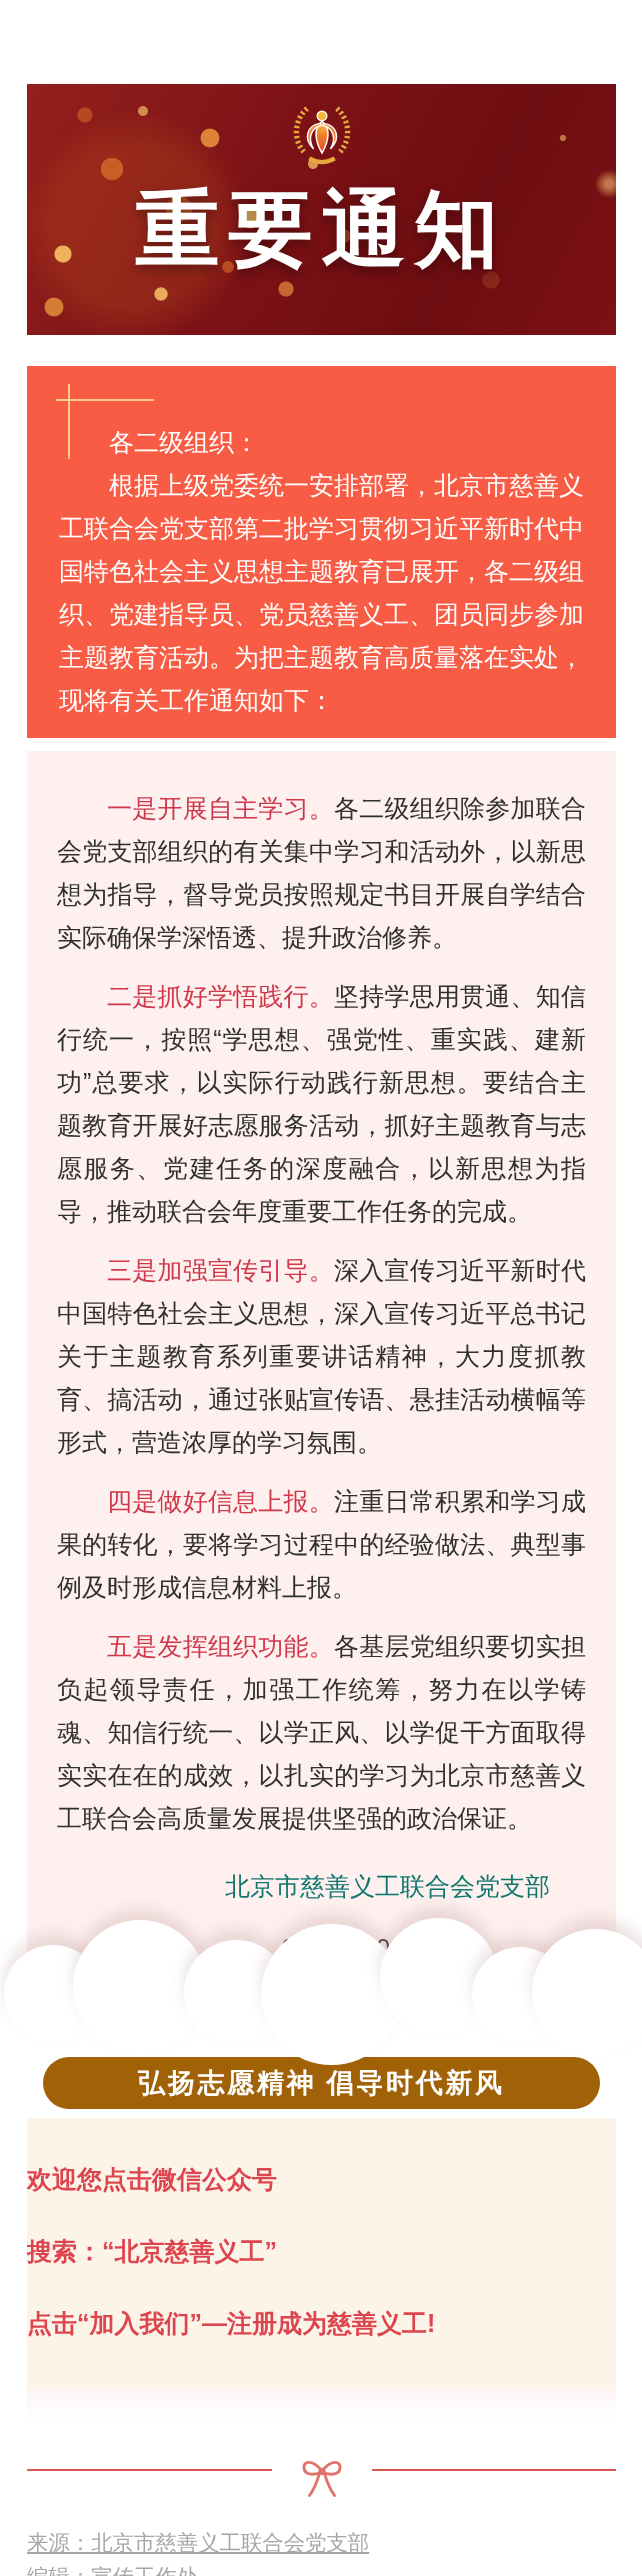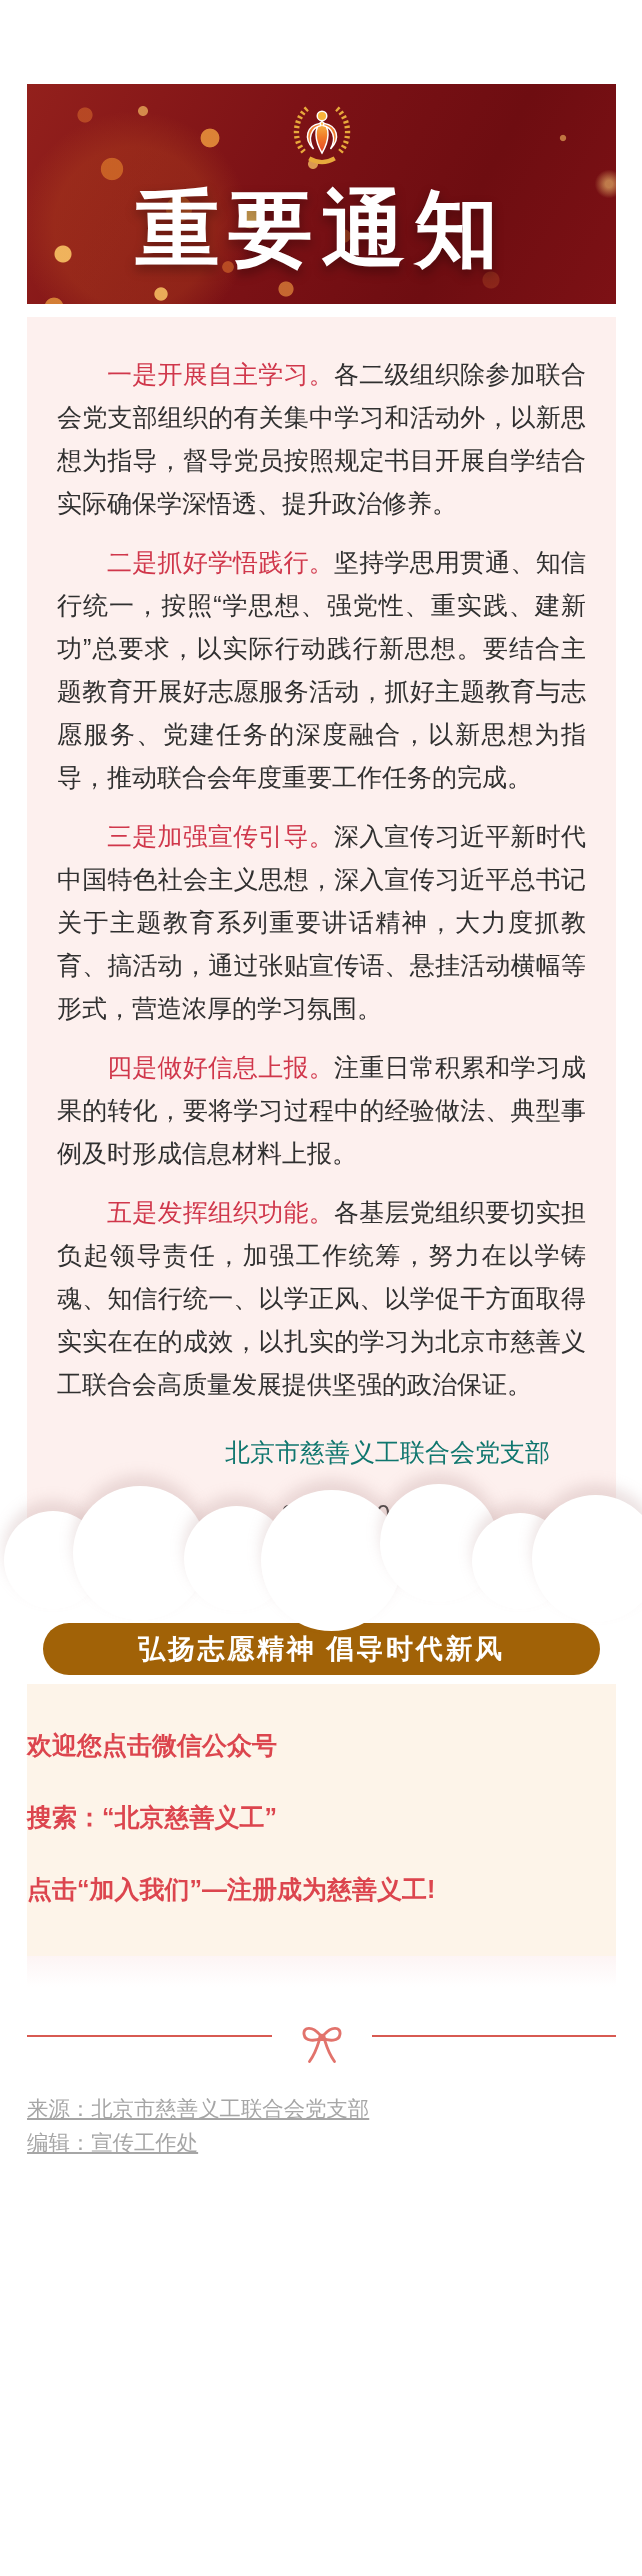--- a/index.html
+++ b/index.html
@@ -1,21 +1,21 @@
 <!DOCTYPE html>
 <html style="font-size:14.3px"><head>
 <meta charset="utf-8">
 <style>
   html,body{margin:0;padding:0;background:#ffffff;}
   body{width:643px;font-family:"Liberation Sans","DejaVu Sans",sans-serif;}
   .page{width:643px;padding-bottom:64px;background:#fff;}
 
   
   .hero{
-    margin:84px 27px 0;height:220px;position:relative;overflow:hidden;
+    margin:84px 27px 0;height:251px;position:relative;overflow:hidden;
     background:
       radial-gradient(circle at 36px 170px, rgba(244,186,96,.95) 0 8px, rgba(244,186,96,0) 9px),
       radial-gradient(circle at 85px 85px, rgba(212,110,40,.8) 0 10.7px, rgba(0,0,0,0) 11.6px),
       radial-gradient(circle at 134px 210px, rgba(244,186,96,.9) 0 6.2px, rgba(0,0,0,0) 7.1px),
       radial-gradient(circle at 183px 54px, rgba(236,150,60,.85) 0 9px, rgba(0,0,0,0) 9.8px),
       radial-gradient(circle at 223px 134px, rgba(244,196,100,.9) 0 9.8px, rgba(0,0,0,0) 10.7px),
       radial-gradient(circle at 58px 31px, rgba(200,90,40,.7) 0 7.1px, rgba(0,0,0,0) 8px),
       radial-gradient(circle at 152px 125px, rgba(200,95,36,.75) 0 12.5px, rgba(0,0,0,0) 13.4px),
       radial-gradient(circle at 259px 205px, rgba(230,140,60,.7) 0 7.1px, rgba(0,0,0,0) 8px),
       radial-gradient(circle at 286px 80px, rgba(244,186,96,.8) 0 4.5px, rgba(0,0,0,0) 5.4px),
@@ -103,20 +103,26 @@
       <g stroke="#ffffff" stroke-width="1.4">
         <circle cx="32" cy="15" r="4.5" fill="#f9b43c"></circle>
         <path d="M32 20 C24 26 25 38 32 50 C39 38 40 26 32 20 Z" fill="url(#fl1)"></path>
         <path d="M30 22 C18 24 14 36 24 46 C18 36 22 26 31 24 Z" fill="#f08030"></path>
         <path d="M34 22 C46 24 50 36 40 46 C46 36 42 26 33 24 Z" fill="#f08030"></path>
       </g>
     </svg>
     <div class="hero-title">重要通知</div>
   </div>
 
+  <div class="intro-panel">
+    <div class="cross-v"></div>
+    <div class="cross-h"></div>
+    <p class="indent2">各二级组织：</p>
+    <p class="indent2">根据上级党委统一安排部署，北京市慈善义工联合会党支部第二批学习贯彻习近平新时代中国特色社会主义思想主题教育已展开，各二级组织、党建指导员、党员慈善义工、团员同步参加主题教育活动。为把主题教育高质量落在实处，现将有关工作通知如下：</p>
+  </div>
 
   <div class="notice-panel">
     <p class="item"><span class="lead">一是开展自主学习。</span><span>各二级组织除参加联合会党支部组织的有关集中学习和活动外，以新思想为指导，督导党员按照规定书目开展自学结合实际确保学深悟透、提升政治修养。</span></p>
     <p class="item"><span class="lead">二是抓好学悟践行。</span><span>坚持学思用贯通、知信行统一，按照“学思想、强党性、重实践、建新功”总要求，以实际行动践行新思想。要结合主题教育开展好志愿服务活动，抓好主题教育与志愿服务、党建任务的深度融合，以新思想为指导，推动联合会年度重要工作任务的完成。</span></p>
     <p class="item"><span class="lead">三是加强宣传引导。</span><span>深入宣传习近平新时代中国特色社会主义思想，深入宣传习近平总书记关于主题教育系列重要讲话精神，大力度抓教育、搞活动，通过张贴宣传语、悬挂活动横幅等形式，营造浓厚的学习氛围。</span></p>
     <p class="item"><span class="lead">四是做好信息上报。</span><span>注重日常积累和学习成果的转化，要将学习过程中的经验做法、典型事例及时形成信息材料上报。</span></p>
     <p class="item"><span class="lead">五是发挥组织功能。</span><span>各基层党组织要切实担负起领导责任，加强工作统筹，努力在以学铸魂、知信行统一、以学正风、以学促干方面取得实实在在的成效，以扎实的学习为北京市慈善义工联合会高质量发展提供坚强的政治保证。</span></p>
     <p class="sig-org">北京市慈善义工联合会党支部</p>
     <p class="sig-date">2023年10月23日</p>
   </div>

